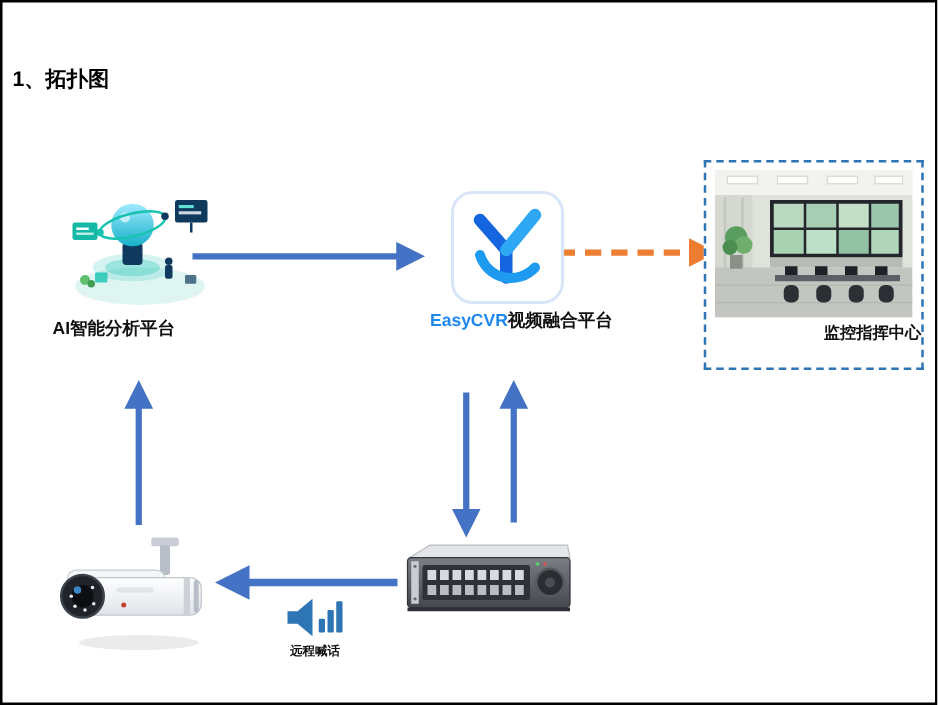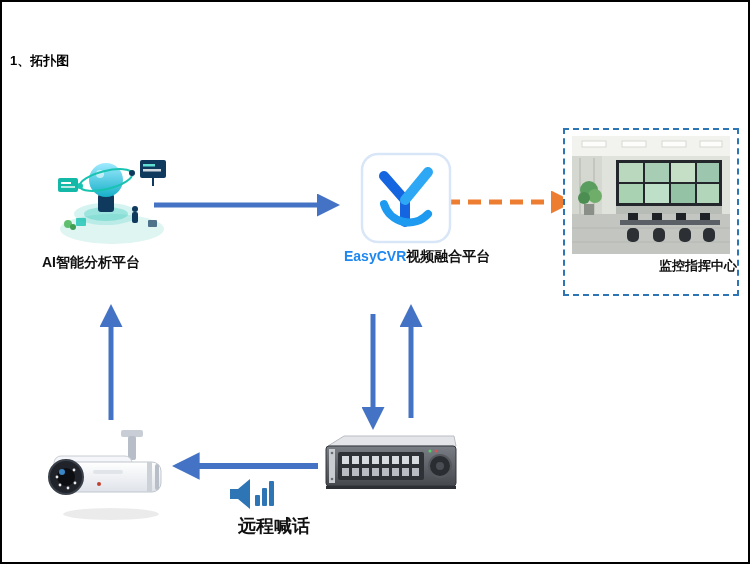--- a/index.html
+++ b/index.html
@@ -2,34 +2,34 @@
 <html><head>
 <meta charset="utf-8">
 <style>
   html,body{margin:0;padding:0;background:#fff;}
   .stage{
     position:relative;width:750px;height:564px;background:#ffffff;
     border:2px solid #000;box-sizing:border-box;overflow:hidden;
     font-family:"Liberation Sans","DejaVu Sans",sans-serif;
   }
   .h1{position:absolute;left:8px;top:2px;font-size:22px;font-weight:700;color:#000;white-space:nowrap}
-  .h2{position:absolute;left:8px;top:50px;font-size:13px;font-weight:700;color:#000;white-space:nowrap}
+  .h2{position:absolute;left:8px;top:50px;font-size:17px;font-weight:700;color:#000;white-space:nowrap}
   .node{position:absolute;text-align:left}
   .node svg{display:block;margin:0 auto}
   .nlabel{font-size:14px;font-weight:700;color:#111;margin-top:4px;white-space:nowrap}
   .nlabel .en{color:#1E88F0}
   .dashed-box{
     position:absolute;left:561px;top:126px;width:176px;height:168px;
     border:2px dashed #2E75B6;box-sizing:border-box;text-align:right;background:#fff;
   }
   .dashed-box svg{display:block;margin:6px auto 0}
   .boxlabel{font-size:13px;font-weight:700;color:#111;margin-top:3px;white-space:nowrap}
   .overlay{position:absolute;left:0;top:0;pointer-events:none}
-  .speaker-label{position:absolute;left:230px;top:512px;width:84px;text-align:center;
-    font-size:18px;font-weight:700;color:#111;white-space:nowrap}
+  .speaker-label{position:absolute;left:230px;top:512px;width:84px;text-align:left;
+    font-size:10px;font-weight:700;color:#111;white-space:nowrap}
 </style>
 </head>
 <body>
 
 <div class="stage">
 
   <div class="h2">1、拓扑图</div>
 
   <svg class="overlay" width="750" height="564" viewBox="0 0 750 564">
     <defs>

